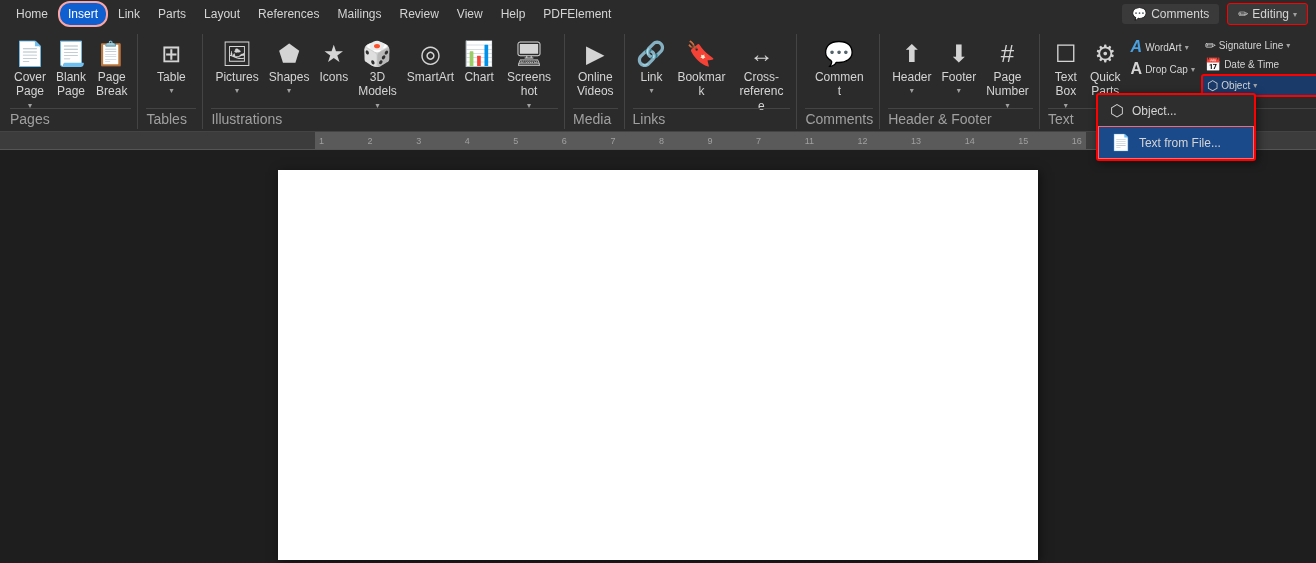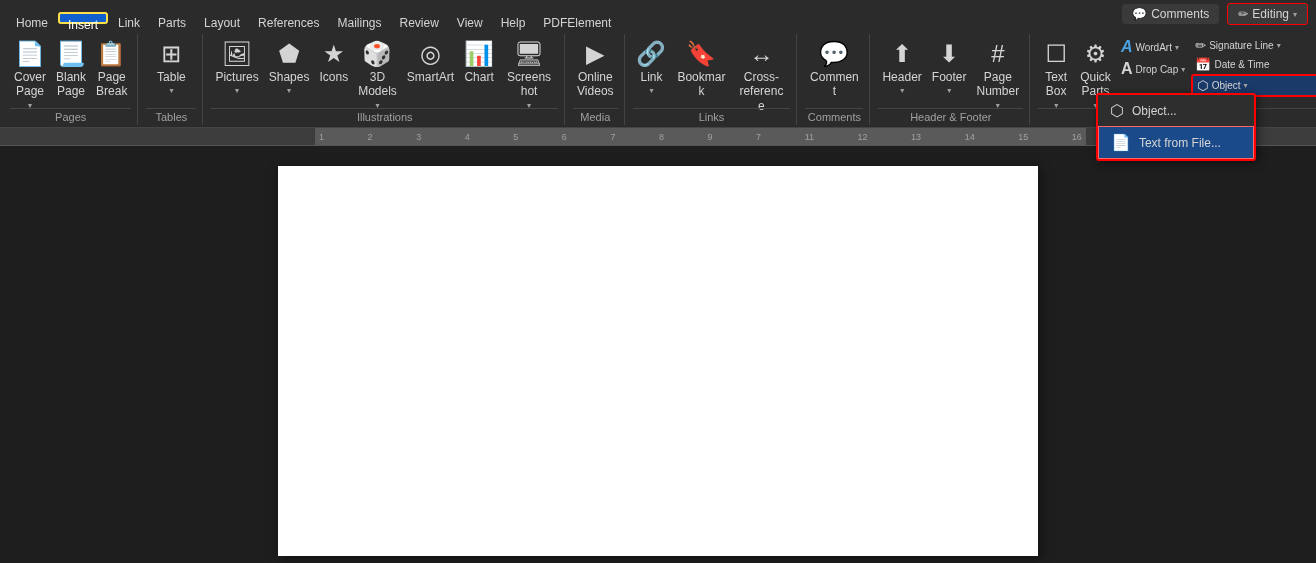--- a/index.html
+++ b/index.html
@@ -3,20 +3,21 @@
   <meta charset="utf-8">
   <style>
     * { margin: 0; padding: 0; box-sizing: border-box; }
     body { background: #1e1e1e; font-family: 'Segoe UI', Arial, sans-serif; overflow: hidden; width: 1316px; height: 563px; }
 
     
     .menu-bar {
       background: #2b2b2b;
       height: 28px;
       display: flex;
+      align-items: center;
       padding: 12px 8px;
       gap: 2px;
     }
     .menu-item {
       color: #d4d4d4;
       font-size: 12px;
       padding: 4px 8px;
       cursor: pointer;
       border-radius: 3px;
     }
@@ -74,23 +75,22 @@
       min-width: fit-content;
     }
     .ribbon-group:last-child { border-right: none; }
     .ribbon-group-items {
       display: flex;
       align-items: flex-start;
       gap: 2px;
       flex: 1;
     }
     .ribbon-group-label {
-      font-size: 11px;
+      font-size: 14px;
       color: #a0a0a0;
-      text-align: center;
       margin-top: 2px;
       padding-top: 2px;
       border-top: 1px solid #444;
       width: 100%;
     }
     .ribbon-btn {
       display: flex;
       flex-direction: column;
       align-items: center;
       justify-content: flex-start;
@@ -202,22 +202,22 @@
       background: white;
       width: 760px;
       height: 390px;
       box-shadow: 2px 2px 10px rgba(0,0,0,0.5);
     }
 
     
     .insert-tab-active {
       background: #0f5fd1 !important;
       color: white !important;
-      border: 2px solid #fde047;
-      border-radius: 3px;
+      border: 2px solid #fca5a5;
+      border-radius: 12px;
     }
 
     .chevron {
       font-size: 8px;
       color: #a0a0a0;
     }
   </style>
 </head>
 <body>
 

